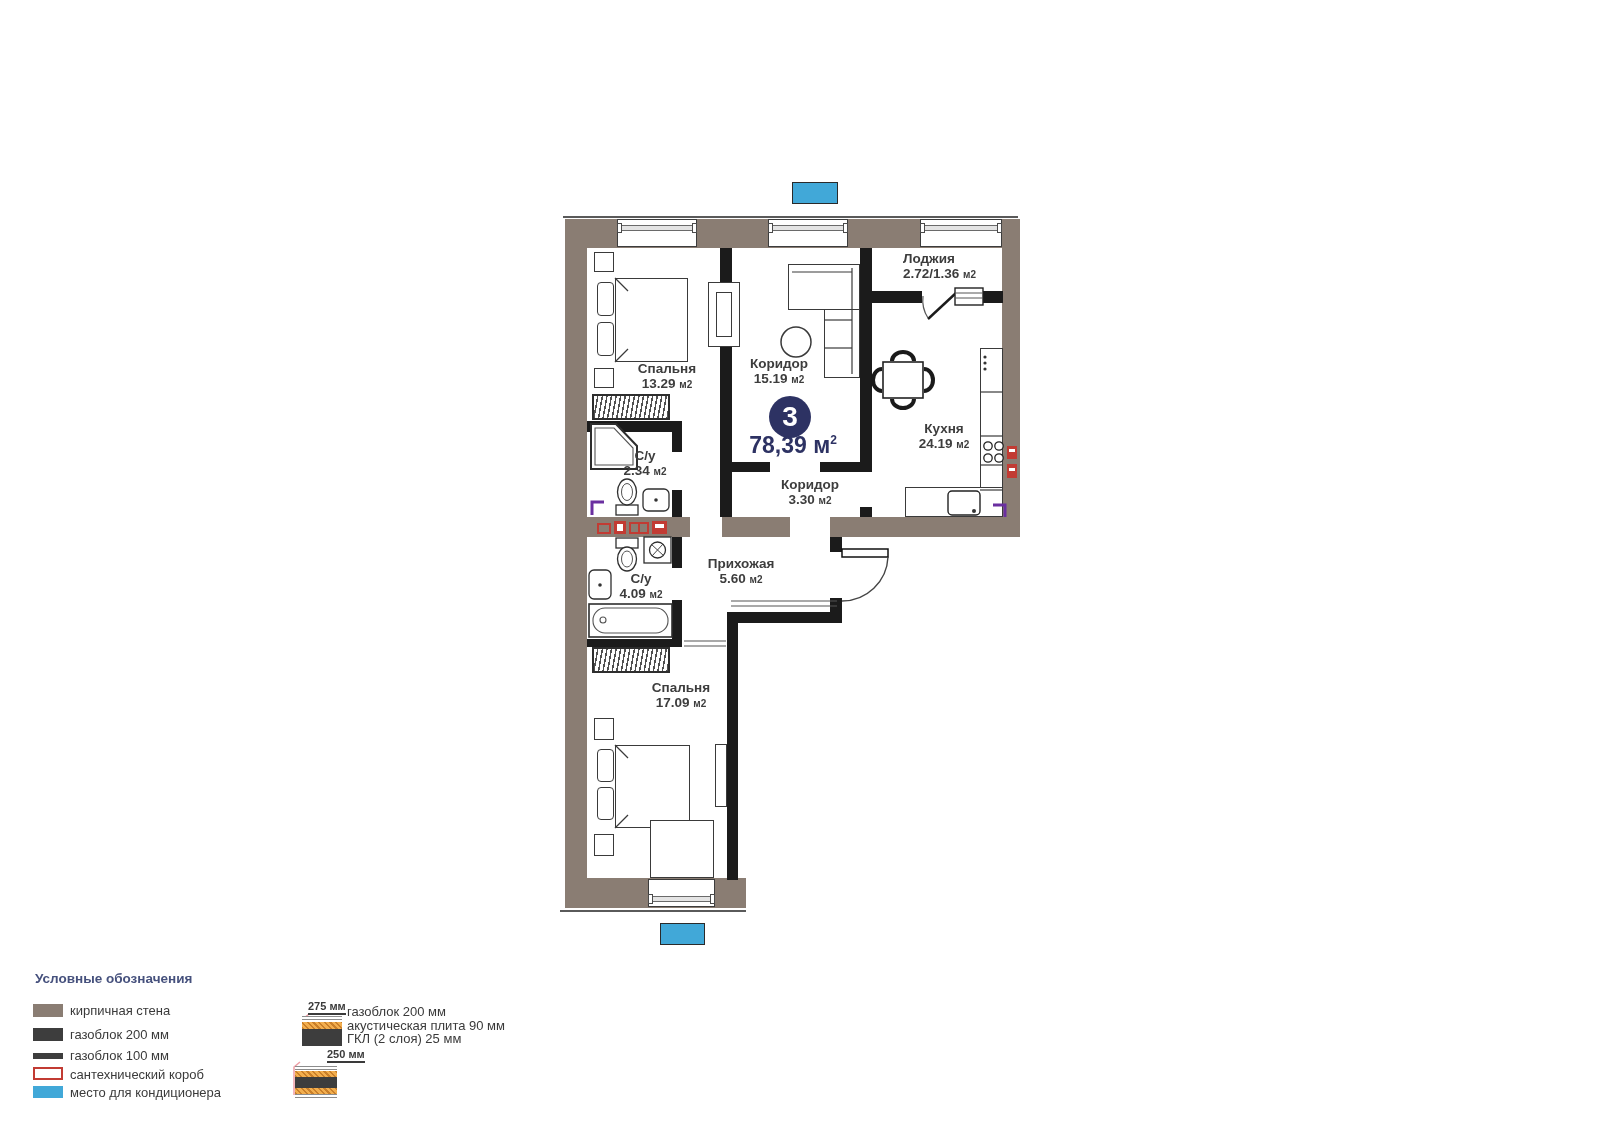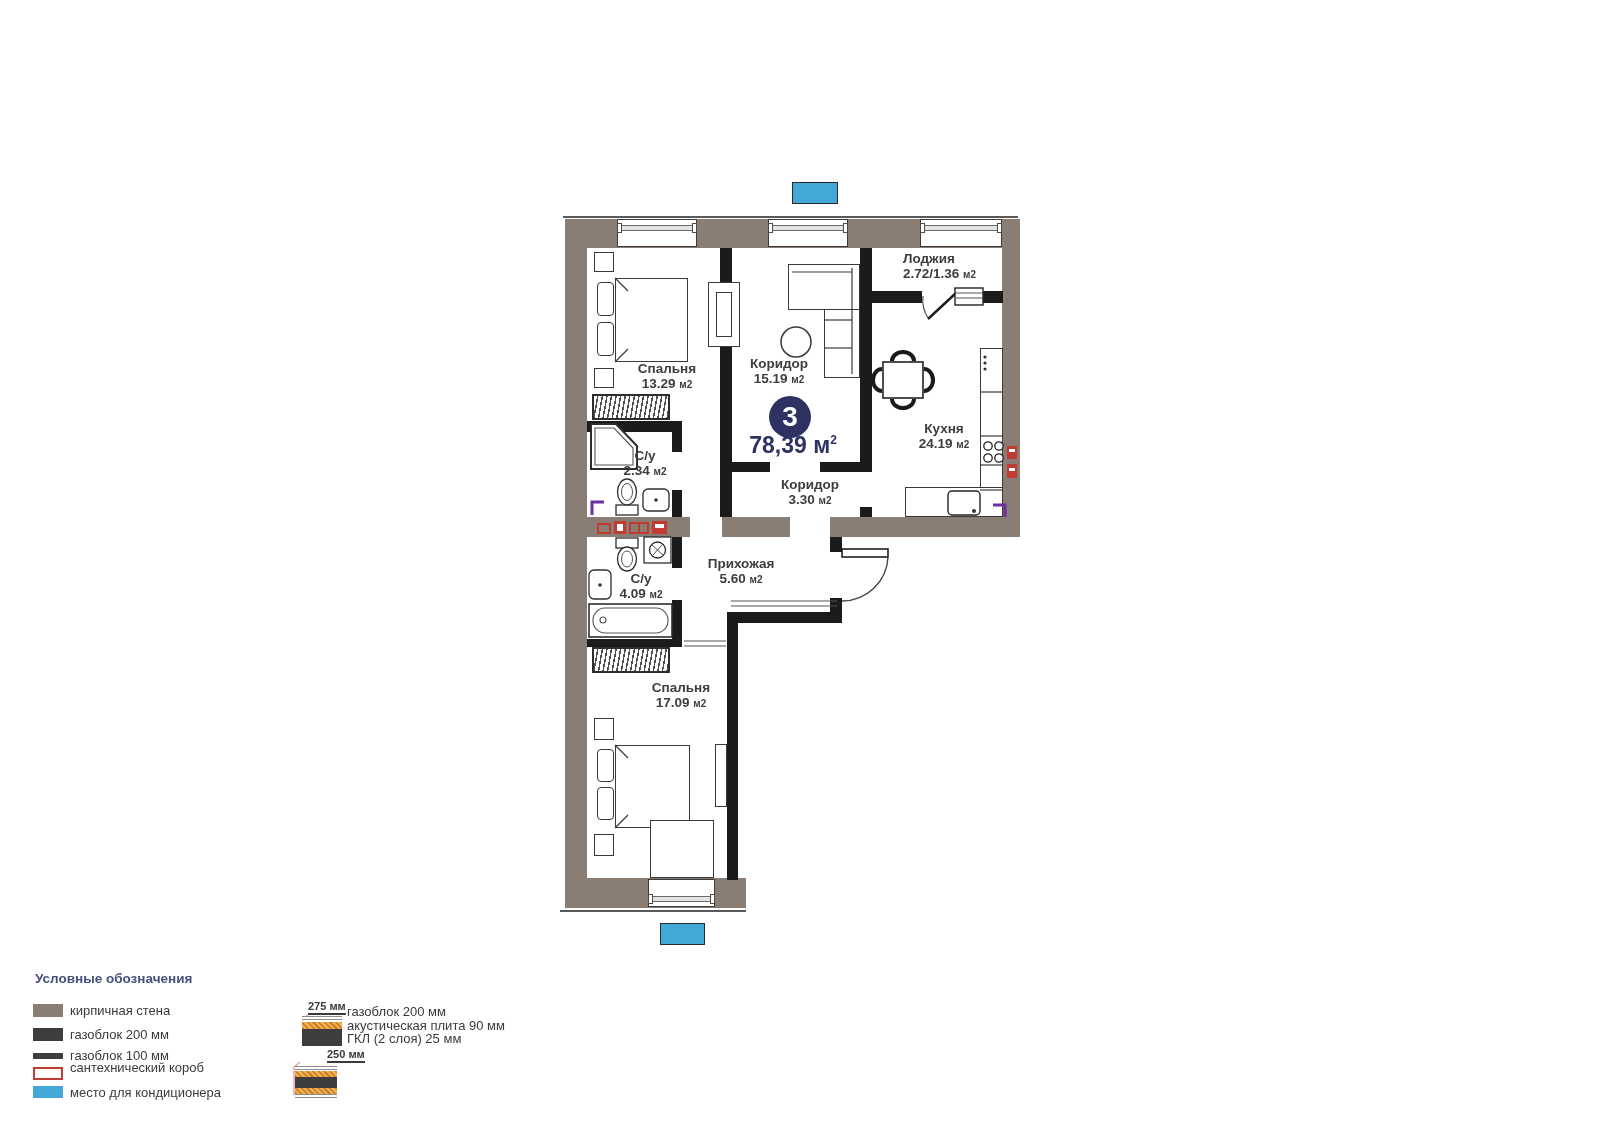--- a/index.html
+++ b/index.html
@@ -268,21 +268,21 @@
     <div class="lg-sw" style="left:33px;top:64px;width:30px;height:13px;background:#8a7d73;"></div>
     <div class="lg-label" style="left:70px;top:63px;">кирпичная стена</div>
 
     <div class="lg-sw" style="left:33px;top:88px;width:30px;height:13px;background:#3d3d3d;"></div>
     <div class="lg-label" style="left:70px;top:87px;">газоблок 200 мм</div>
 
     <div class="lg-sw" style="left:33px;top:113px;width:30px;height:6px;background:#3d3d3d;"></div>
     <div class="lg-label" style="left:70px;top:108px;">газоблок 100 мм</div>
 
     <div class="lg-sw" style="left:33px;top:127px;width:30px;height:13px;border:2px solid #c23b33;background:#fff;"></div>
-    <div class="lg-label" style="left:70px;top:120px;">сантехнический короб</div>
+    <div class="lg-label" style="left:70px;top:127px;">сантехнический короб</div>
 
     <div class="lg-sw" style="left:33px;top:146px;width:30px;height:12px;background:#41a8d8;"></div>
     <div class="lg-label" style="left:70px;top:145px;">место для кондиционера</div>
 
     <div class="dim" style="left:308px;top:60px;">275 мм</div>
     <div class="sw-stack" style="left:302px;top:76px;width:40px;">
       <div class="sw-lines" style="height:6px;"></div>
       <div class="sw-orange" style="height:7px;"></div>
       <div class="sw-dark" style="height:17px;"></div>
     </div>

